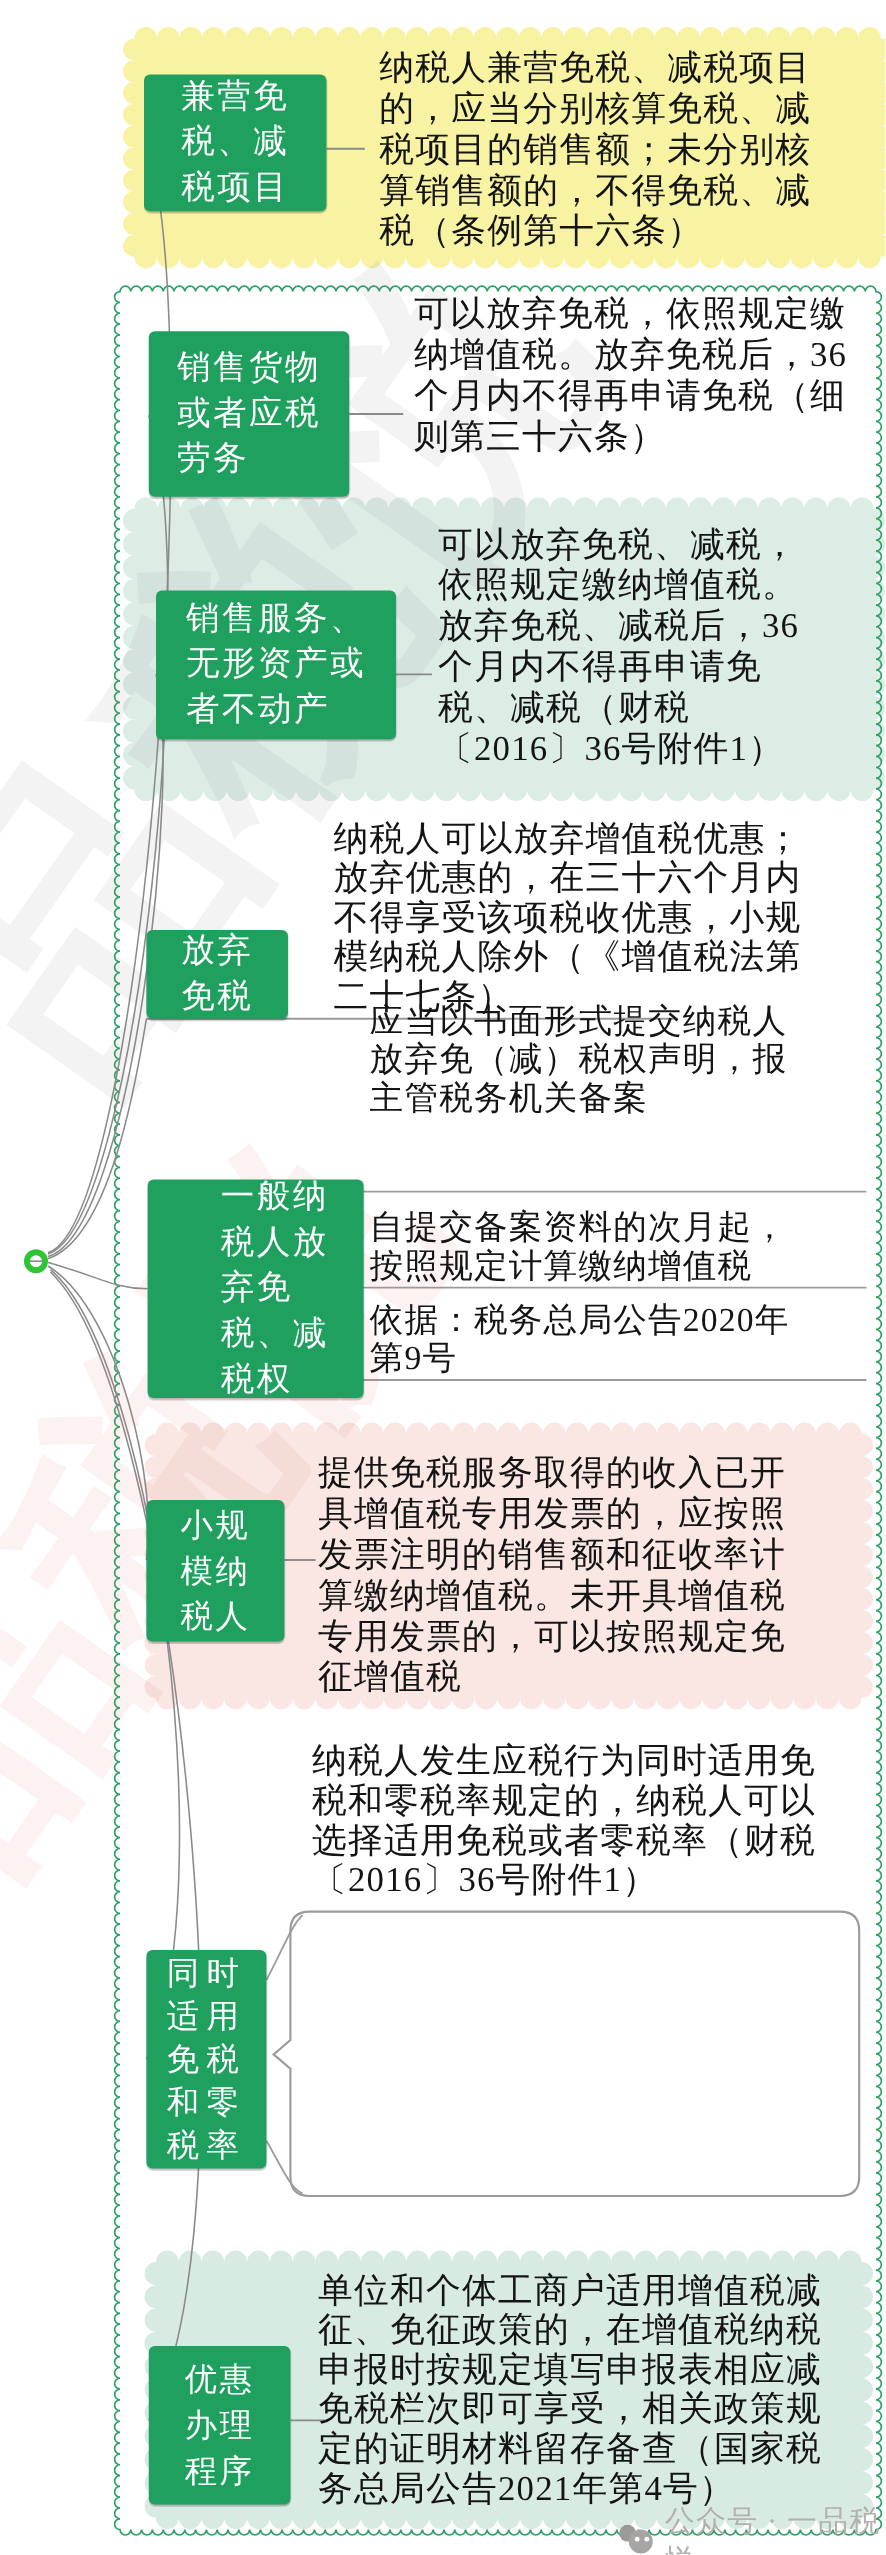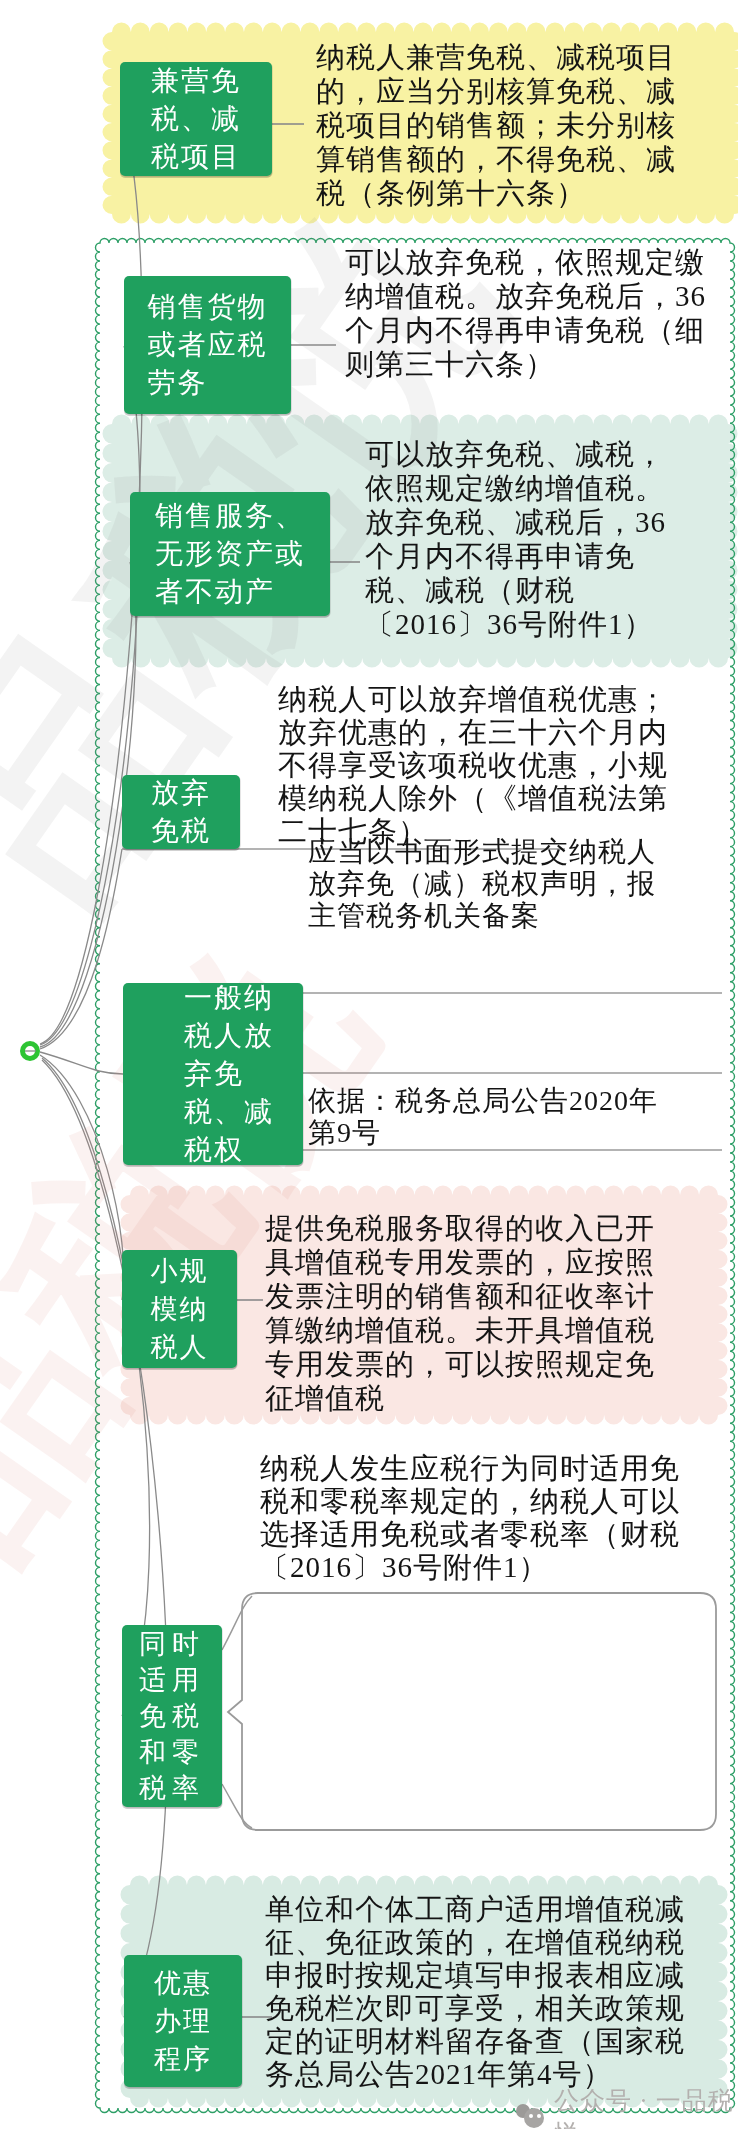--- a/index.html
+++ b/index.html
@@ -139,20 +139,22 @@
   <div class="node lbl28" style="left:123px;top:983px;width:148px;height:182px;padding-left:32px;">
     <span>一般纳
 税人放
 弃免
 税、减
 税权</span>
   </div>
   <div class="txt lh32" style="left:308px;top:836px;width:420px;">应当以书面形式提交纳税人
 放弃免（减）税权声明，报
 主管税务机关备案</div>
+  <div class="txt lh32" style="left:308px;top:1008px;width:420px;">自提交备案资料的次月起，
+按照规定计算缴纳增值税</div>
   <div class="txt lh32" style="left:308px;top:1085px;width:420px;">依据：税务总局公告2020年
 第9号</div>
 
   <div class="node lbl27" style="left:122px;top:1250px;width:115px;height:118px;">
     <span>小规
 模纳
 税人</span>
   </div>
   <div class="txt lh34" style="left:265px;top:1211px;width:450px;">提供免税服务取得的收入已开
 具增值税专用发票的，应按照

